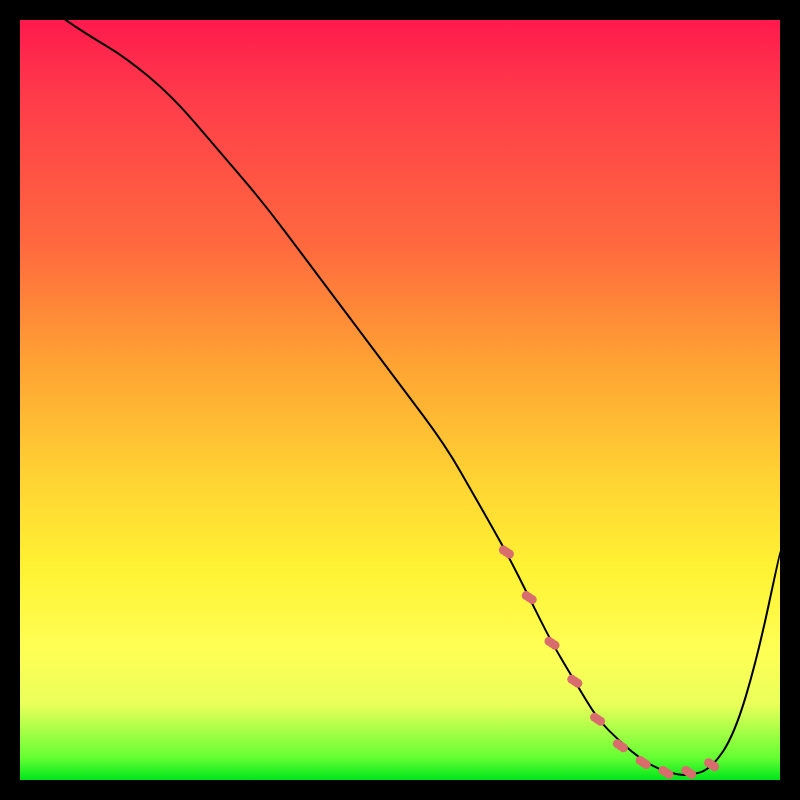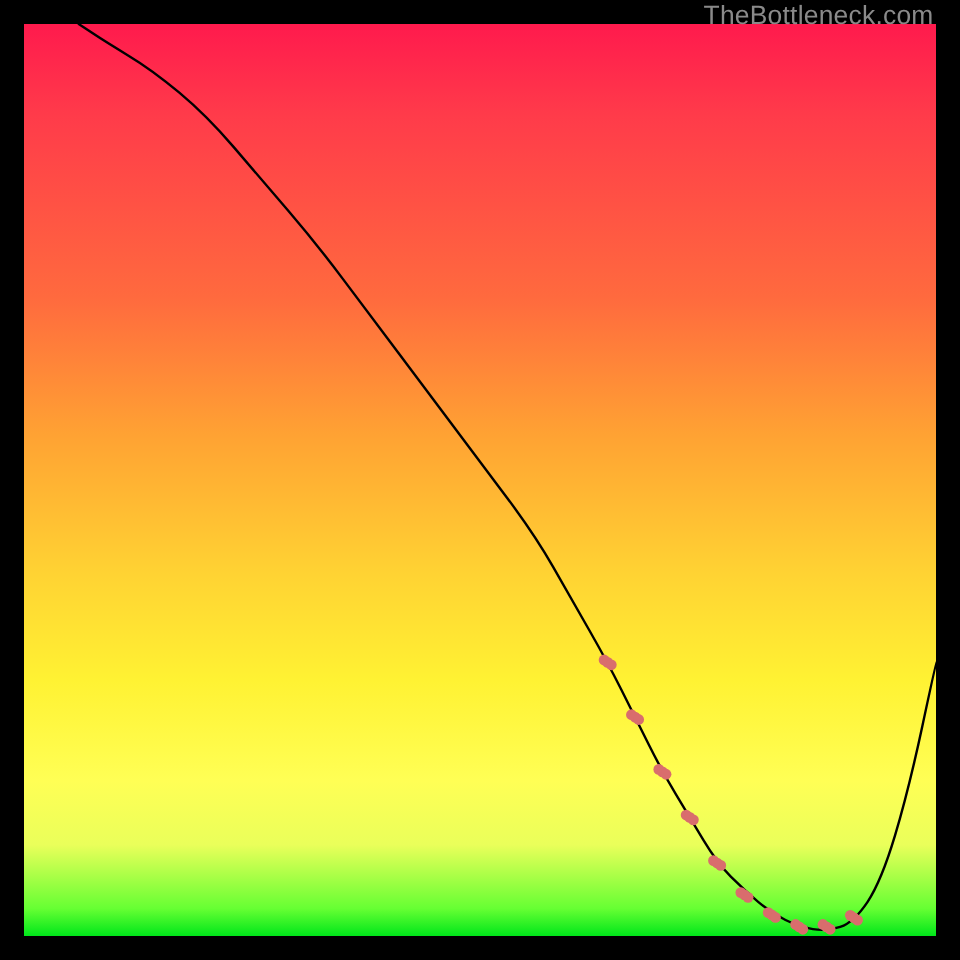--- a/index.html
+++ b/index.html
@@ -60,21 +60,20 @@
     pointer-events: none;
   }
 </style>
 </head>
 <body>
 
 <div class="stage">
 
   <div class="plot"></div>
 
-  <div class="watermark">TheBottleneck.com</div>
 
   <svg class="curve" viewBox="0 0 760 760" preserveAspectRatio="none">
     <path id="main-curve-path" fill="none" stroke="#000000" stroke-width="2" stroke-linecap="round" d="M 45.6 0.0 Q 45.6 0.0 57.0 7.6 Q 68.4 15.2 87.4 26.6 Q 106.4 38.0 129.2 57.0 Q 152.0 76.0 174.8 102.6 Q 197.6 129.2 220.4 155.8 Q 243.2 182.4 266.0 212.8 Q 288.8 243.2 311.6 273.6 Q 334.4 304.0 357.2 334.4 Q 380.0 364.8 402.8 395.2 Q 425.6 425.6 440.8 452.2 Q 456.0 478.8 471.2 505.4 Q 486.4 532.0 497.8 554.8 Q 509.2 577.6 520.6 600.4 Q 532.0 623.2 543.4 642.2 Q 554.8 661.2 566.2 680.2 Q 577.6 699.2 589.0 710.6 Q 600.4 722.0 611.8 731.5 Q 623.2 741.0 634.6 746.7 Q 646.0 752.4 657.4 754.3 Q 668.8 756.2 680.2 752.4 Q 691.6 748.6 703.0 731.5 Q 714.4 714.4 725.8 676.4 Q 737.2 638.4 748.6 585.2 T 760.0 532.0"></path>
     <g id="dotted-group">
         <circle cx="483.4" cy="530.0" r="4.5" fill="#d96d6d"></circle>
         <circle cx="486.4" cy="532.0" r="4.5" fill="#d96d6d"></circle>
         <circle cx="489.4" cy="534.0" r="4.5" fill="#d96d6d"></circle>
         <circle cx="506.2" cy="575.6" r="4.5" fill="#d96d6d"></circle>
         <circle cx="509.2" cy="577.6" r="4.5" fill="#d96d6d"></circle>
         <circle cx="512.2" cy="579.6" r="4.5" fill="#d96d6d"></circle>

